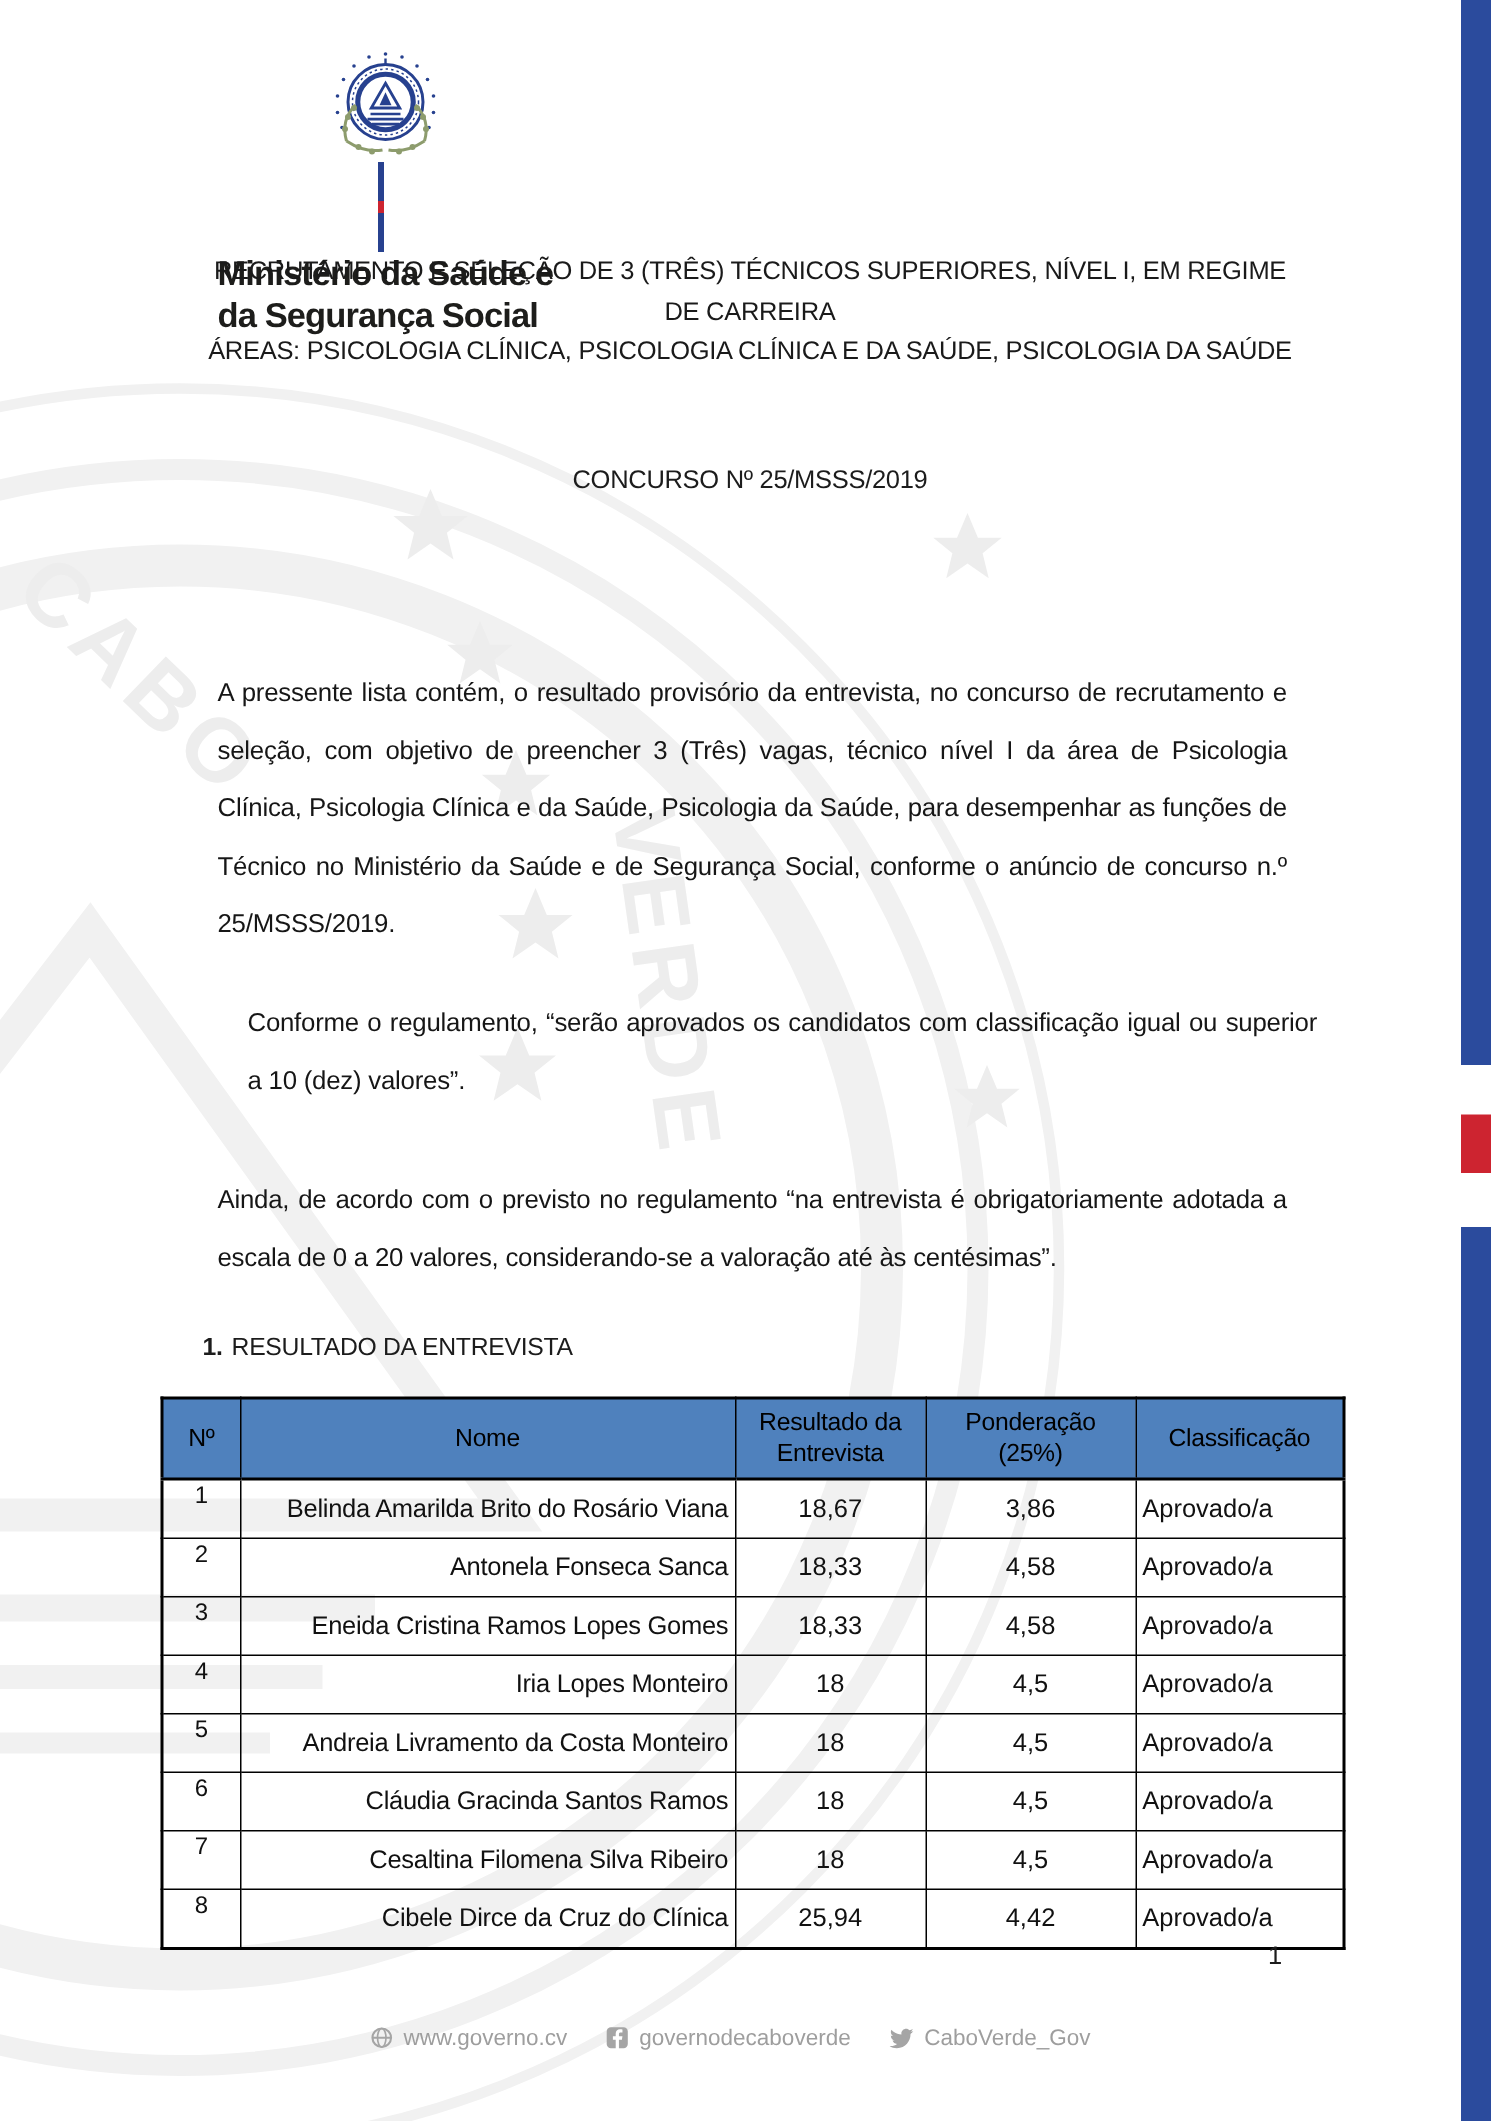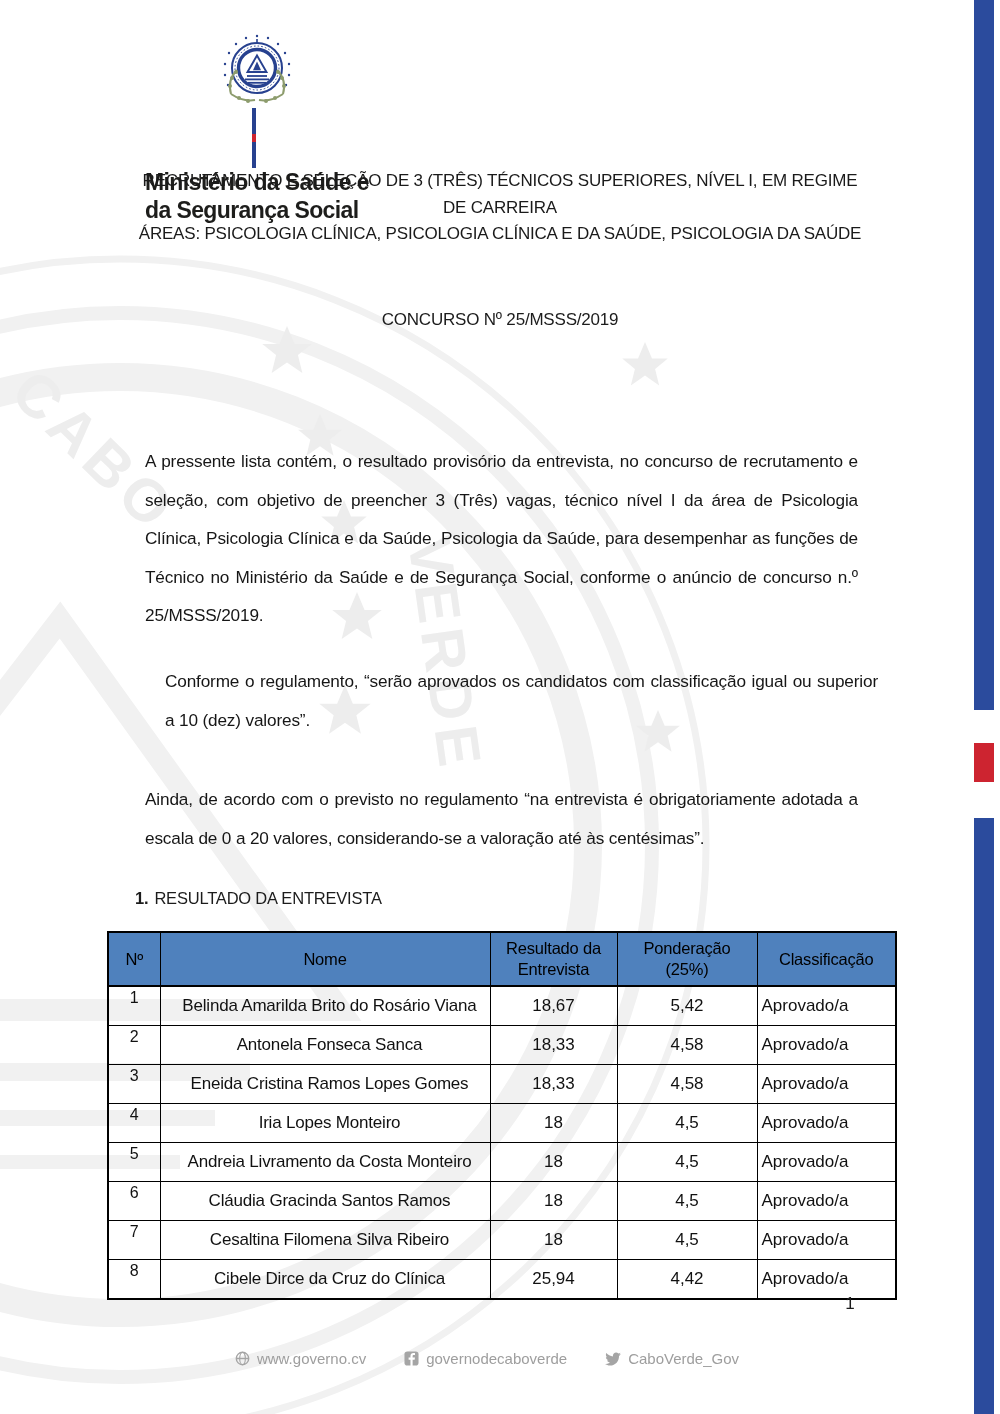--- a/index.html
+++ b/index.html
@@ -49,29 +49,29 @@
   }
   table.results th, table.results td{border:1.6px solid #000;}
   table.results thead th{
     background:#4f81bd;
     font-weight:400;font-size:16.5px;letter-spacing:-0.2px;
     height:48px;text-align:center;vertical-align:middle;
     border-bottom-width:2.2px;color:#000;padding:2px 4px;line-height:1.25;
   }
   table.results tbody td{height:36px;vertical-align:middle;padding:0 4px;}
   table.results td.c-num{ text-align:center;vertical-align:top;padding-top:2px;font-size:16px;}
-  table.results td.c-name{text-align:center;padding-left:13px;letter-spacing:-0.2px;}
+  table.results td.c-name{text-align:right;padding-left:13px;letter-spacing:-0.2px;}
   table.results td.c-val{ text-align:center;}
   table.results td.c-class{text-align:left;}
   table.results{border:2.3px solid #000;}
   
   .page-number{position:absolute;top:1294px;left:800px;width:100px;text-align:center;font-size:17px;color:#1c1c1c;z-index:3;}
   .footer{
     position:absolute;top:1350px;left:0;width:974px;
-    display:flex;justify-content:center;align-items:center;gap:22px;
+    display:flex;justify-content:center;align-items:center;gap:10px;
     font-size:15px;color:#9e9e9e;z-index:3;
   }
   .footer .item{display:flex;align-items:center;gap:7px;margin:0 8px;}
   .footer svg{display:block;}
 </style>
 </head>
 <body>
 
 <div class="page">
 
@@ -192,21 +192,21 @@
         <th>Resultado da Entrevista</th>
         <th>Ponderação (25%)</th>
         <th>Classificação</th>
       </tr>
     </thead>
     <tbody>
       <tr>
         <td class="c-num">1</td>
         <td class="c-name">Belinda Amarilda Brito do Rosário Viana</td>
         <td class="c-val">18,67</td>
-        <td class="c-val">5,42</td>
+        <td class="c-val">3,86</td>
         <td class="c-class">Aprovado/a</td>
       </tr>
       <tr>
         <td class="c-num">2</td>
         <td class="c-name">Antonela Fonseca Sanca</td>
         <td class="c-val">18,33</td>
         <td class="c-val">4,58</td>
         <td class="c-class">Aprovado/a</td>
       </tr>
       <tr>

